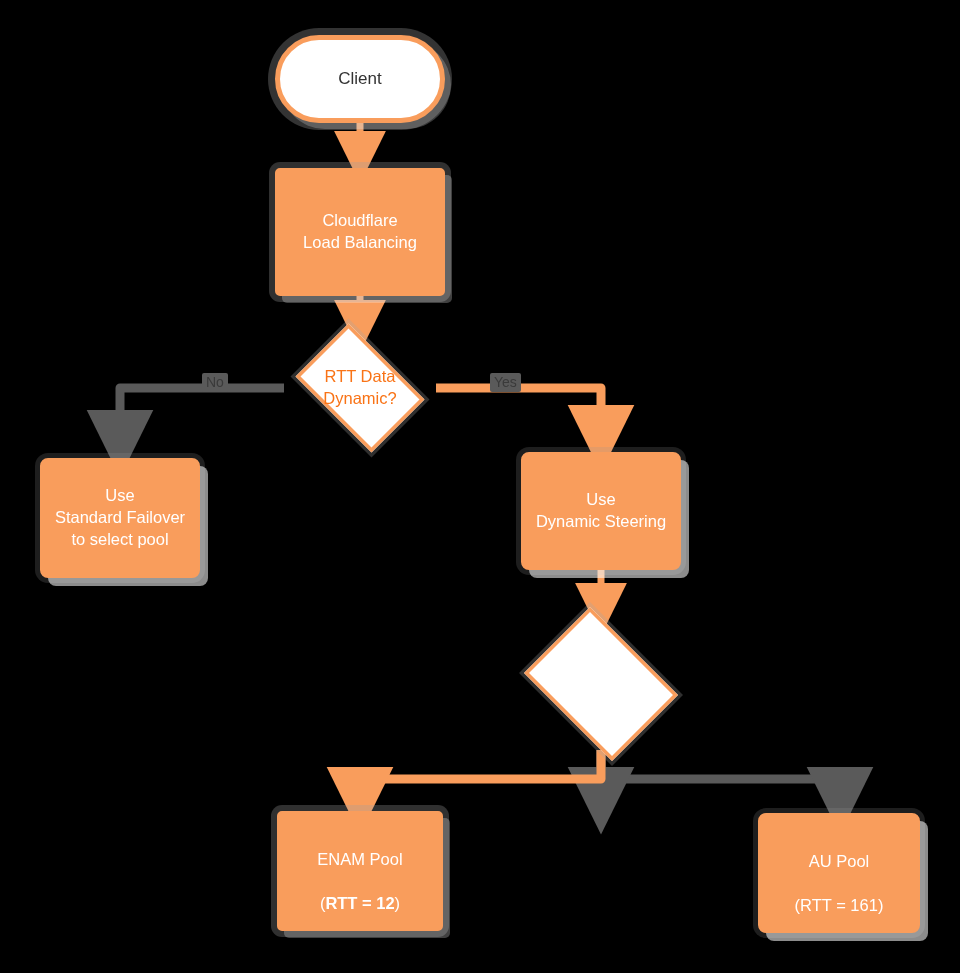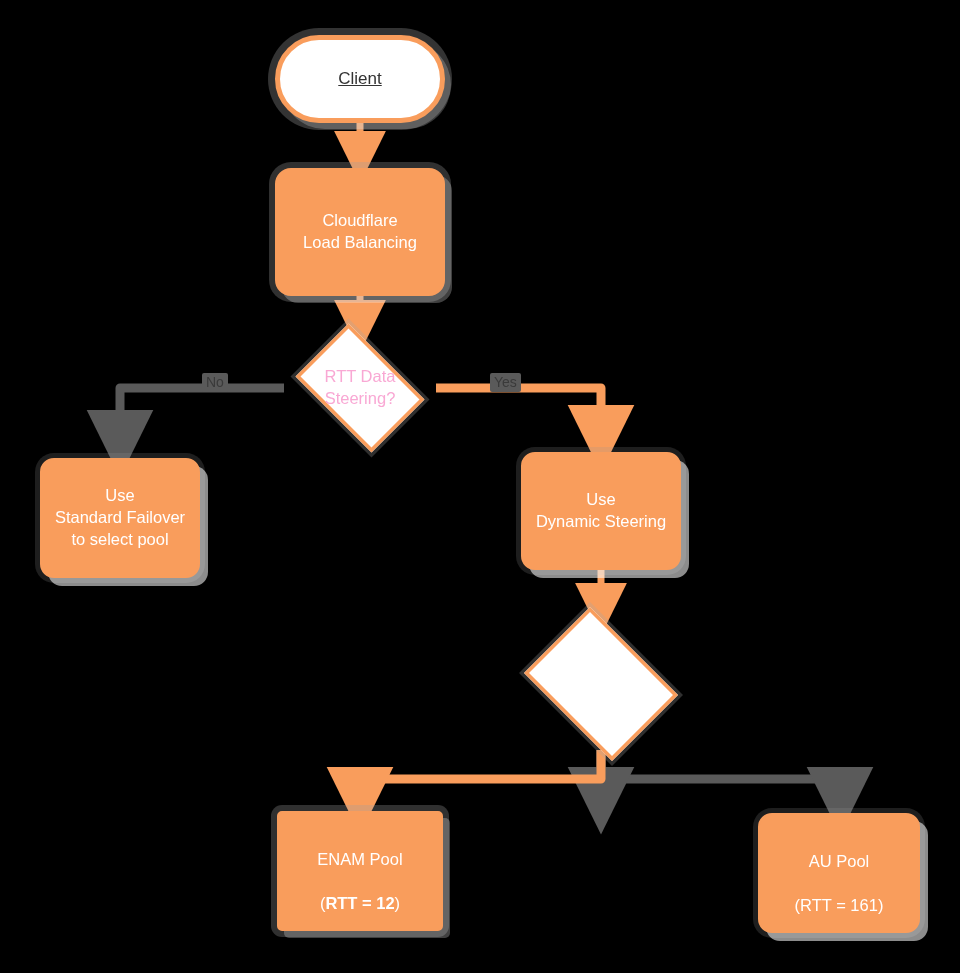--- a/index.html
+++ b/index.html
@@ -35,42 +35,41 @@
   }
   
   .node-stadium {
     background: #ffffff;
     border: 5px solid #F99D5C;
     border-radius: 48px;
     color: #333333;
     font-size: 17px;
     box-shadow: 6px 6px 0 0 rgba(255,255,255,0.22),
                 0 0 0 7px rgba(170,170,170,0.30);
-    text-decoration: underline;
   }
   
   .node-process {
     background: #F99D5C;
     border: 2px solid #F99D5C;
     border-radius: 5px;
     color: #ffffff;
     font-size: 16.5px;
     box-shadow: 7px 7px 0 0 rgba(255,255,255,0.25),
                 0 0 0 6px rgba(160,160,160,0.30);
   }
   .node-process.rounded {
-    border-radius: 14px;
+    border-radius: 8px;
     box-shadow: 8px 8px 0 0 rgba(255,255,255,0.55),
                 0 0 0 5px rgba(150,150,150,0.20);
   }
   
   .node-diamond {
     background: transparent;
     border: none;
-    color: #f9a8d4;
+    color: #f97316;
     font-size: 16.5px;
   }
   .node-diamond .dia-shape {
     position: absolute;
     left: 0; top: 0;
     width: 100%;
     height: 100%;
     background: #ffffff;
     border: 5px solid #F99D5C;
     box-sizing: border-box;
@@ -136,30 +135,30 @@
     <path d="M601,750 L601,779 L360,779 L360,812" stroke="#F99D5C" stroke-width="9" fill="none" stroke-linejoin="round" marker-end="url(#arrow-orange)"></path>
   </svg>
 
   <div class="edge-label" style="left:202px; top:373px;">No</div>
   <div class="edge-label" style="left:490px; top:373px;">Yes</div>
 
   <div class="node node-stadium" style="left:275px; top:35px; width:170px; height:88px;">
     <span class="node-label">Client</span>
   </div>
 
-  <div class="node node-process" style="left:275px; top:168px; width:170px; height:128px;border-radius:16px;">
+  <div class="node node-process" style="left:275px; top:168px; width:170px; height:128px;">
     <span class="node-label">Cloudflare
 Load Balancing</span>
   </div>
 
   <div class="node node-diamond" style="left:284px; top:335px; width:152px; height:106px;">
     <span class="dia-shape"></span>
     <span class="dia-label">
       <span>RTT Data</span><br>
-      <span>Steering?</span>
+      <span>Dynamic?</span>
     </span>
   </div>
 
   <div class="node node-process rounded" style="left:40px; top:458px; width:160px; height:120px;">
     <span class="node-label">Use
 Standard Failover
 to select pool</span>
   </div>
 
   <div class="node node-process rounded" style="left:521px; top:452px; width:160px; height:118px;">

